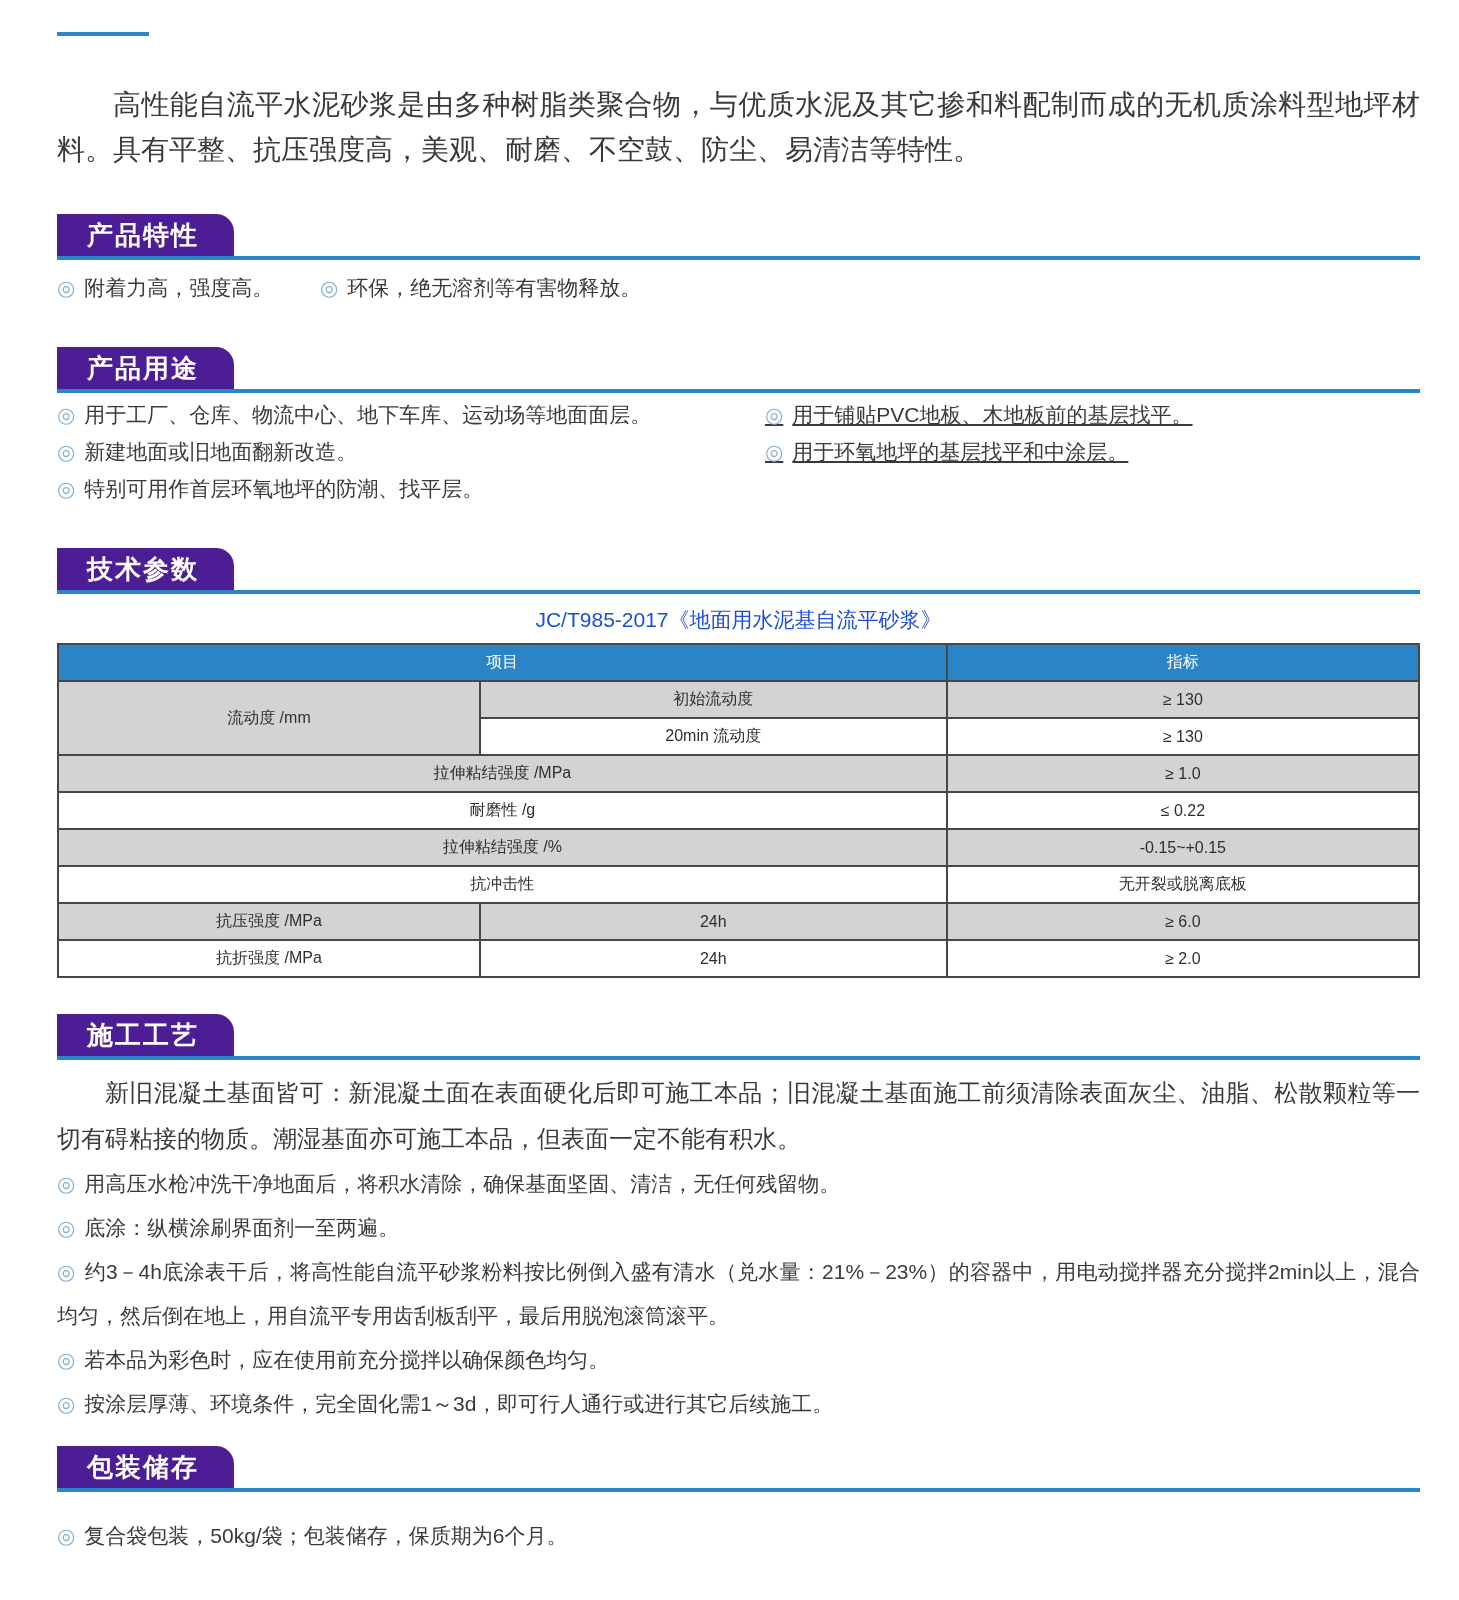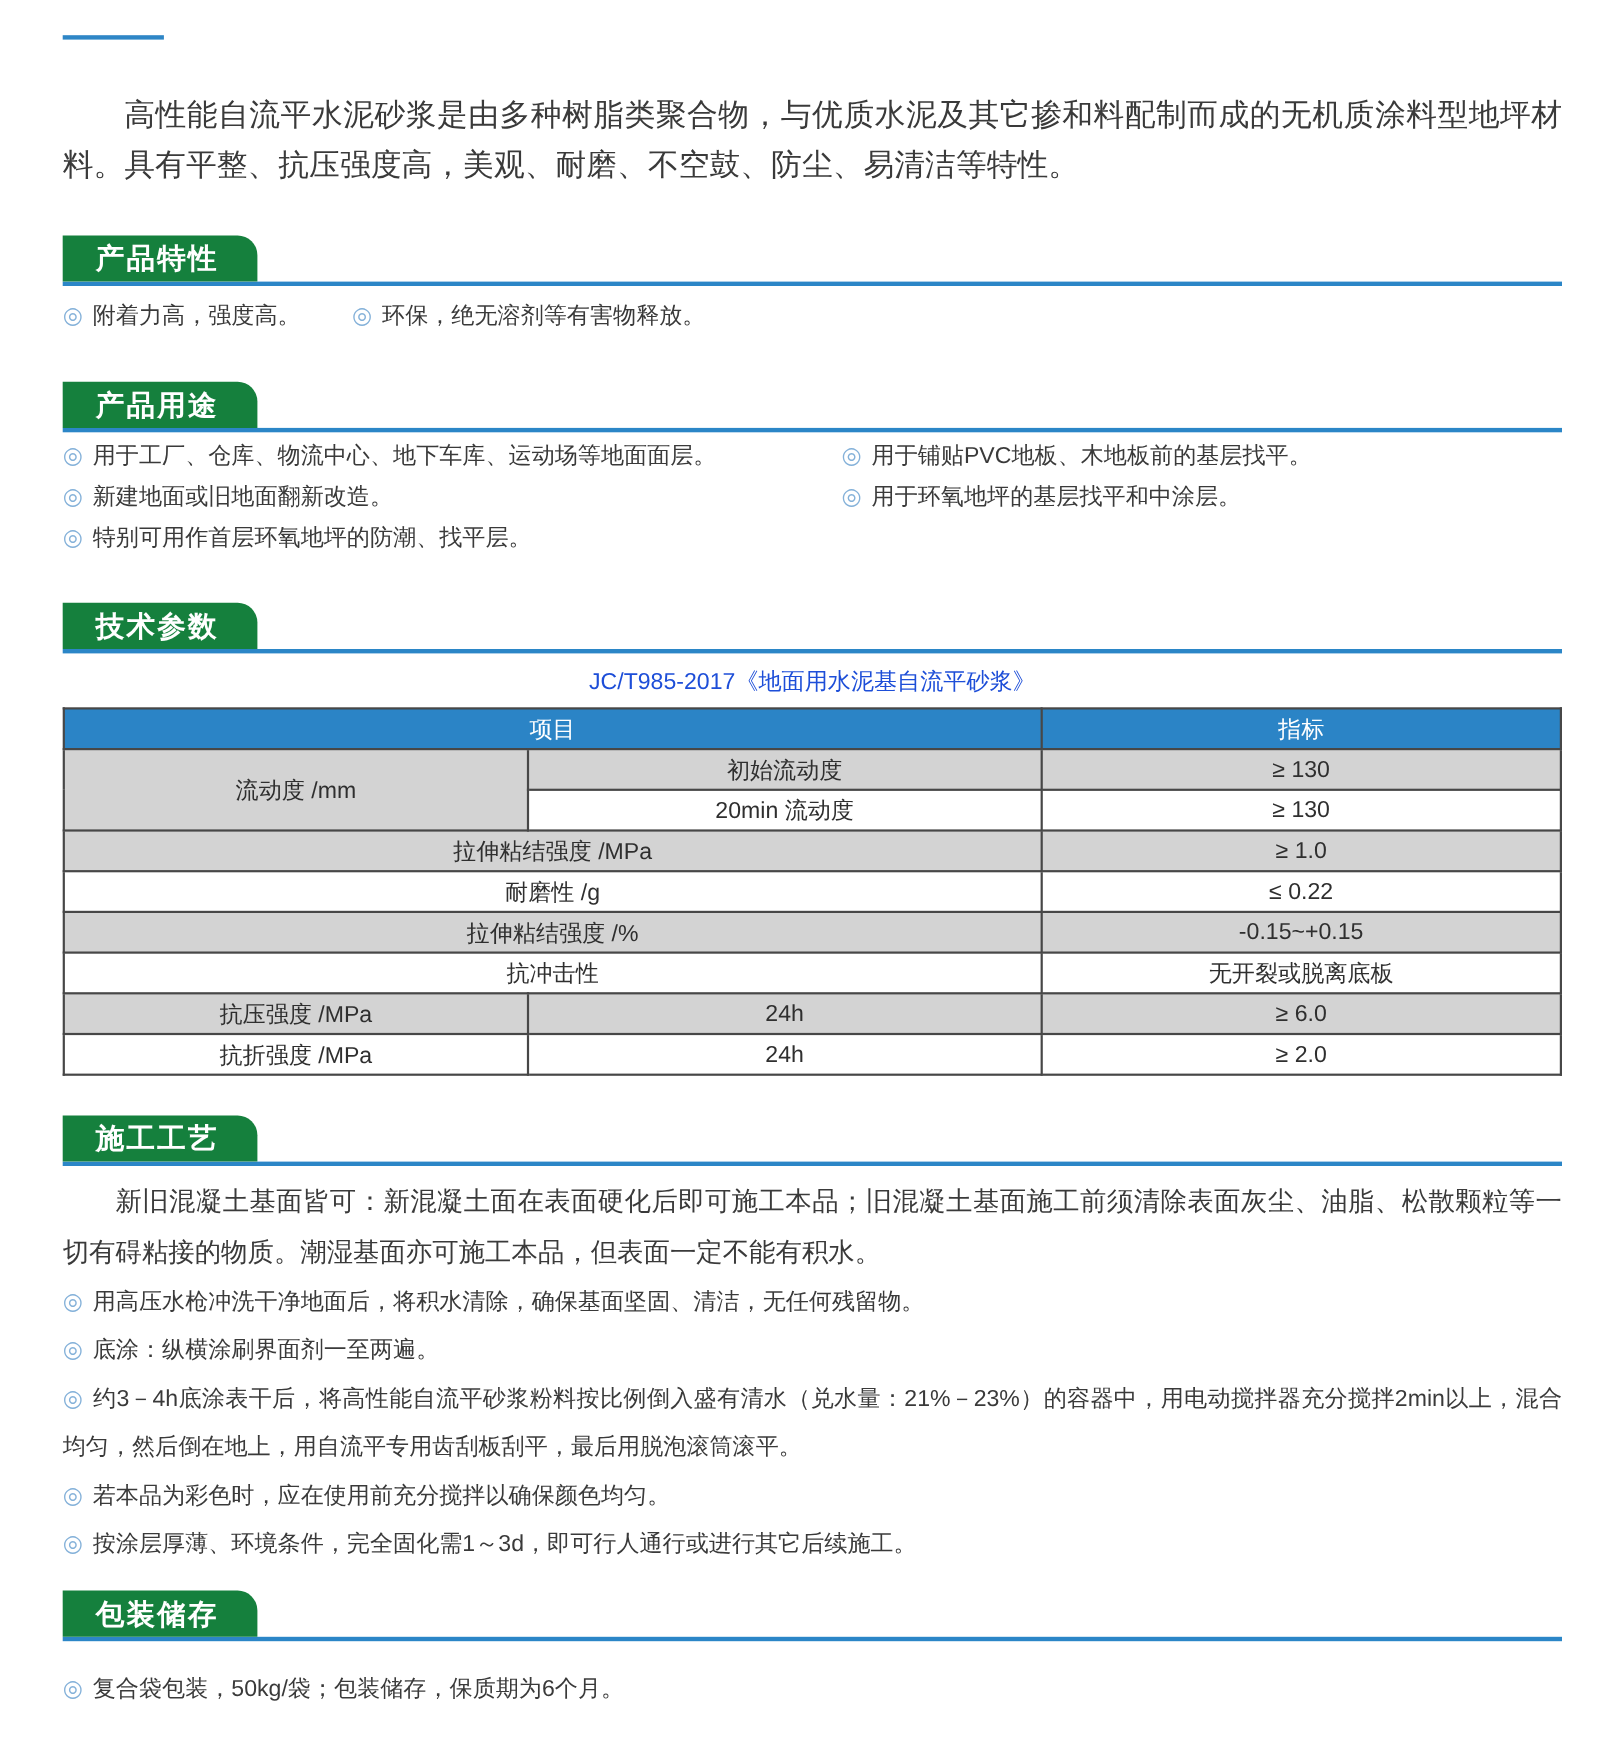--- a/index.html
+++ b/index.html
@@ -17,53 +17,53 @@
   .title-rule{width:92px;height:4px;background:#2e86c6;margin-top:32px;}
 
   
   .intro{
     margin:46px 0 0 0;font-size:28px;line-height:45px;text-align:justify;text-indent:2em;color:#3a3a3a;
   }
 
   
   .section-head{height:42px;border-bottom:4px solid #2b86c7;position:relative;}
   .section-tab{
-    width:177px;height:42px;background:#15803d;border-radius:0 18px 0 0;
+    width:177px;height:42px;background:#4c1d95;border-radius:0 18px 0 0;
     display:flex;align-items:center;box-sizing:border-box;padding-left:30px;
   }
   .section-tab span{color:#ffffff;font-size:26px;font-weight:700;letter-spacing:2px;}
 
   
   .bullet{margin:0;font-size:21px;line-height:44px;color:#3a3a3a;}
   .b-ico{color:#84b1d9;margin-right:9px;font-size:21px;}
 
   
   .features-row{display:flex;margin-top:9px;}
   .features-row .bullet{line-height:38px;}
   .features-row .f1{width:263px;}
   .features-row .f2{width:368px;}
 
   
   .uses-cols{display:flex;margin-top:10px;}
   .uses-left{width:708px;}
-  .uses-right{flex:1;}
+  .uses-right{flex:1;text-decoration:underline;}
   .uses-cols .bullet{line-height:24px;margin-bottom:13px;}
 
   .gap-features{margin-top:42px;}
   .gap-uses{margin-top:40px;}
   .gap-tech{margin-top:34px;}
   .gap-process{margin-top:36px;}
   .gap-packaging{margin-top:20px;}
 
   
   .table-caption{margin-top:12px;text-align:center;font-size:21px;color:#1d4ed8;line-height:28px;}
   table.spec{width:100%;border-collapse:collapse;margin-top:9px;table-layout:fixed;}
   table.spec th,table.spec td{
     border:2px solid #474747;text-align:center;vertical-align:middle;
-    font-size:21px;font-weight:400;padding:0;height:35px;color:#2f2f2f;
+    font-size:16px;font-weight:400;padding:0;height:35px;color:#2f2f2f;
   }
   table.spec thead th{background:#2b84c6;color:#ffffff;height:35px;}
   table.spec tr.gray td{background:#d3d3d3;}
   table.spec tr.white td{background:#ffffff;}
   table.spec td.span-gray{background:#d3d3d3;}
   col.c1{width:31%;}col.c2{width:34.3%;}col.c3{width:34.7%;}
 
   
   .process-intro{margin:10px 0 0 0;font-size:24px;line-height:46px;text-align:justify;text-indent:2em;}
   .process-list .bullet{text-align:justify;}

